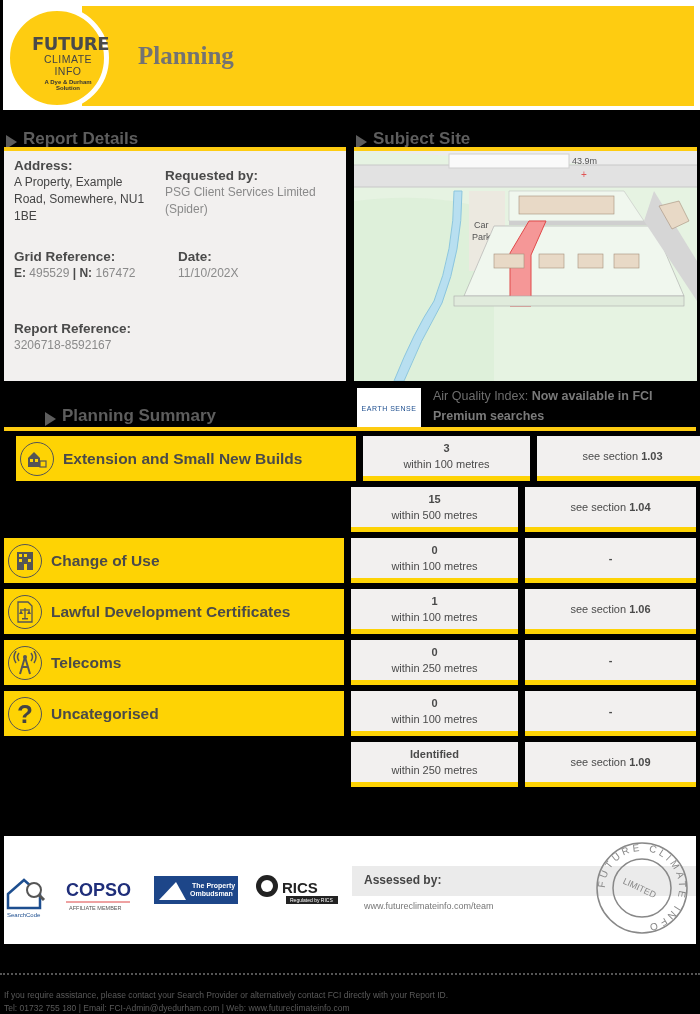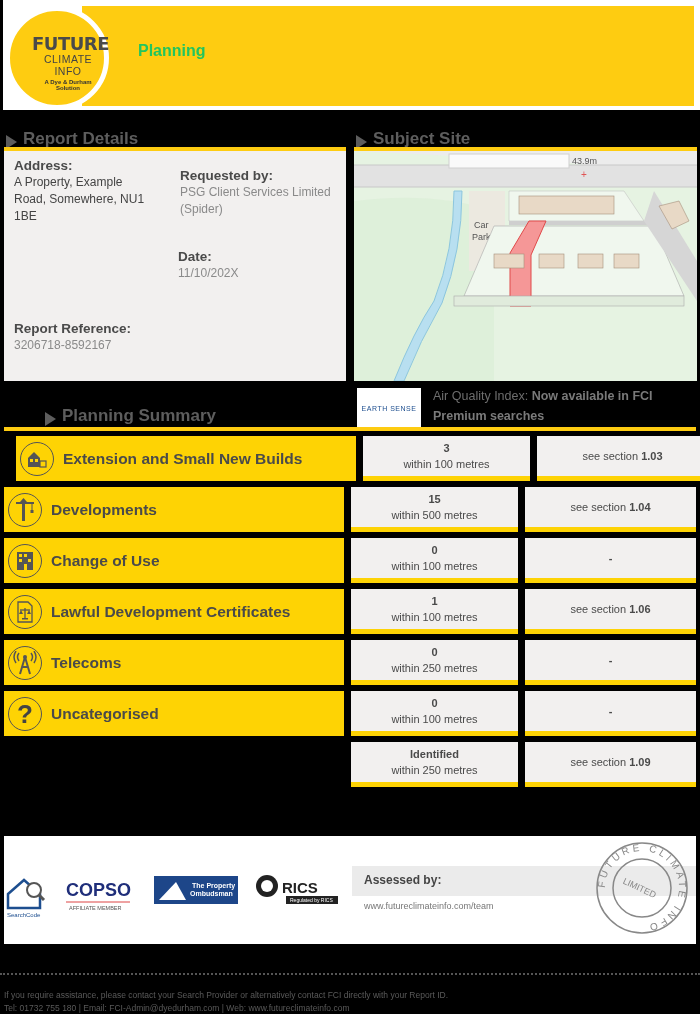--- a/index.html
+++ b/index.html
@@ -5,21 +5,21 @@
   * { box-sizing: border-box; margin: 0; padding: 0; }
   body { width: 700px; height: 1014px; background: #000; font-family: "Liberation Sans", sans-serif; position: relative; overflow: hidden; }
   .page { position: absolute; left: 0; top: 0; width: 700px; height: 1014px; background: #000; }
   .white-frame { position: absolute; left: 3px; top: 0; width: 697px; height: 110px; background: #fff; }
   .header-band { position: absolute; left: 82px; top: 6px; width: 612px; height: 100px; background: #fecc11; }
   .logo-circle { position: absolute; left: 5px; top: 6px; width: 104px; height: 104px; border-radius: 50%; background: #fecc11; border: 5px solid #fff; box-shadow: 0 0 0 0 #fff; }
   .logo-text { position: absolute; left: 12px; top: 35px; width: 72px; text-align: center; margin-left: 20px; }
   .logo-future { font-family: "DejaVu Sans", sans-serif; font-weight: bold; font-size: 18px; color: #4a4a4a; letter-spacing: -0.5px; line-height: 18px; }
   .logo-climate { font-size: 10.5px; color: #444; letter-spacing: 0.5px; line-height: 12px; }
   .logo-dye { font-size: 6px; font-weight: bold; color: #333; margin-top: 2px; }
-  .header-title { position: absolute; left: 138px; top: 42px; font-size: 16px; font-weight: bold; color: #22c55e; }
+  .header-title { position: absolute; left: 138px; top: 42px; font-size: 25px; font-weight: bold; color: #737373; font-family: Liberation Serif, serif; }
 
   .section-head { position: absolute; height: 30px; font-size: 17px; font-weight: bold; color: #5d5d5d; display: flex; align-items: flex-end; gap: 6px; }
   .tri { width: 0; height: 0; border-top: 7px solid transparent; border-bottom: 7px solid transparent; border-left: 11px solid #5d5d5d; display: inline-block; }
   .yellow-rule { position: absolute; height: 4px; background: #fecc11; }
 
   .details-panel { position: absolute; left: 4px; top: 151px; width: 342px; height: 230px; background: #f2f0ef; }
   .fld { position: absolute; }
   .fld-label { font-size: 13.5px; font-weight: bold; color: #4a4a4a; line-height: 17px; }
   .fld-val { font-size: 12px; color: #444; line-height: 17px; }
   .fld-val.grey { color: #8a8a8a; }
@@ -69,24 +69,34 @@
     <span>Report Details</span>
   </div>
   <div class="yellow-rule" style="left:4px; top:147px; width:342px;"></div>
   <div class="details-panel">
     <div class="fld" style="left:10px; top:6px; width:150px;">
       <div class="fld-label">Address:</div>
       <div class="fld-val">A Property, Example</div>
       <div class="fld-val">Road, Somewhere, NU1</div>
       <div class="fld-val">1BE</div>
     </div>
-    <div class="fld" style="left:176px; top:16px; width:165px;">
+    <div class="fld" style="left:161px; top:16px; width:165px;">
       <div class="fld-label">Requested by:</div>
       <div class="fld-val grey">PSG Client Services Limited</div>
       <div class="fld-val grey">(Spider)</div>
+    </div>
+    <div class="fld" style="left:10px; top:97px; width:160px;">
+      <div class="fld-label">Grid Reference:</div>
+      <div class="fld-val grey">
+        <b>E:</b>
+        <span>495529</span>
+        <b>|</b>
+        <b>N:</b>
+        <span>167472</span>
+      </div>
     </div>
     <div class="fld" style="left:174px; top:97px; width:160px;">
       <div class="fld-label">Date:</div>
       <div class="fld-val grey">11/10/202X</div>
     </div>
     <div class="fld" style="left:10px; top:169px; width:160px;">
       <div class="fld-label">Report Reference:</div>
       <div class="fld-val grey">3206718-8592167</div>
     </div>
   </div>
@@ -151,32 +161,20 @@
         </div>
         <div class="cell c1">
           <div class="num">3</div>
           <div>within 100 metres</div>
         </div>
         <div class="cell c2">
           <div class="sec"><span>see section </span><b>1.03</b></div>
         </div>
       </div>
       <div class="row" style="top: 487px;">
-        <div class="row-label">
-          <div class="row-icon">
-            <svg width="22" height="24" viewBox="0 0 22 24">
-              <rect x="8" y="4" width="3" height="19" fill="#555"></rect>
-              <rect x="2" y="4" width="18" height="2" fill="#555"></rect>
-              <line x1="18" y1="6" x2="18" y2="12" stroke="#555"></line>
-              <rect x="16.5" y="12" width="3" height="3" fill="#555"></rect>
-              <path d="M9.5,0 L6,4 L13,4Z" fill="#555"></path>
-            </svg>
-          </div>
-          <div class="row-text">Developments</div>
-        </div>
         <div class="cell c1">
           <div class="num">15</div>
           <div>within 500 metres</div>
         </div>
         <div class="cell c2">
           <div class="sec"><span>see section </span><b>1.04</b></div>
         </div>
       </div>
       <div class="row" style="top: 538px;">
         <div class="row-label">

